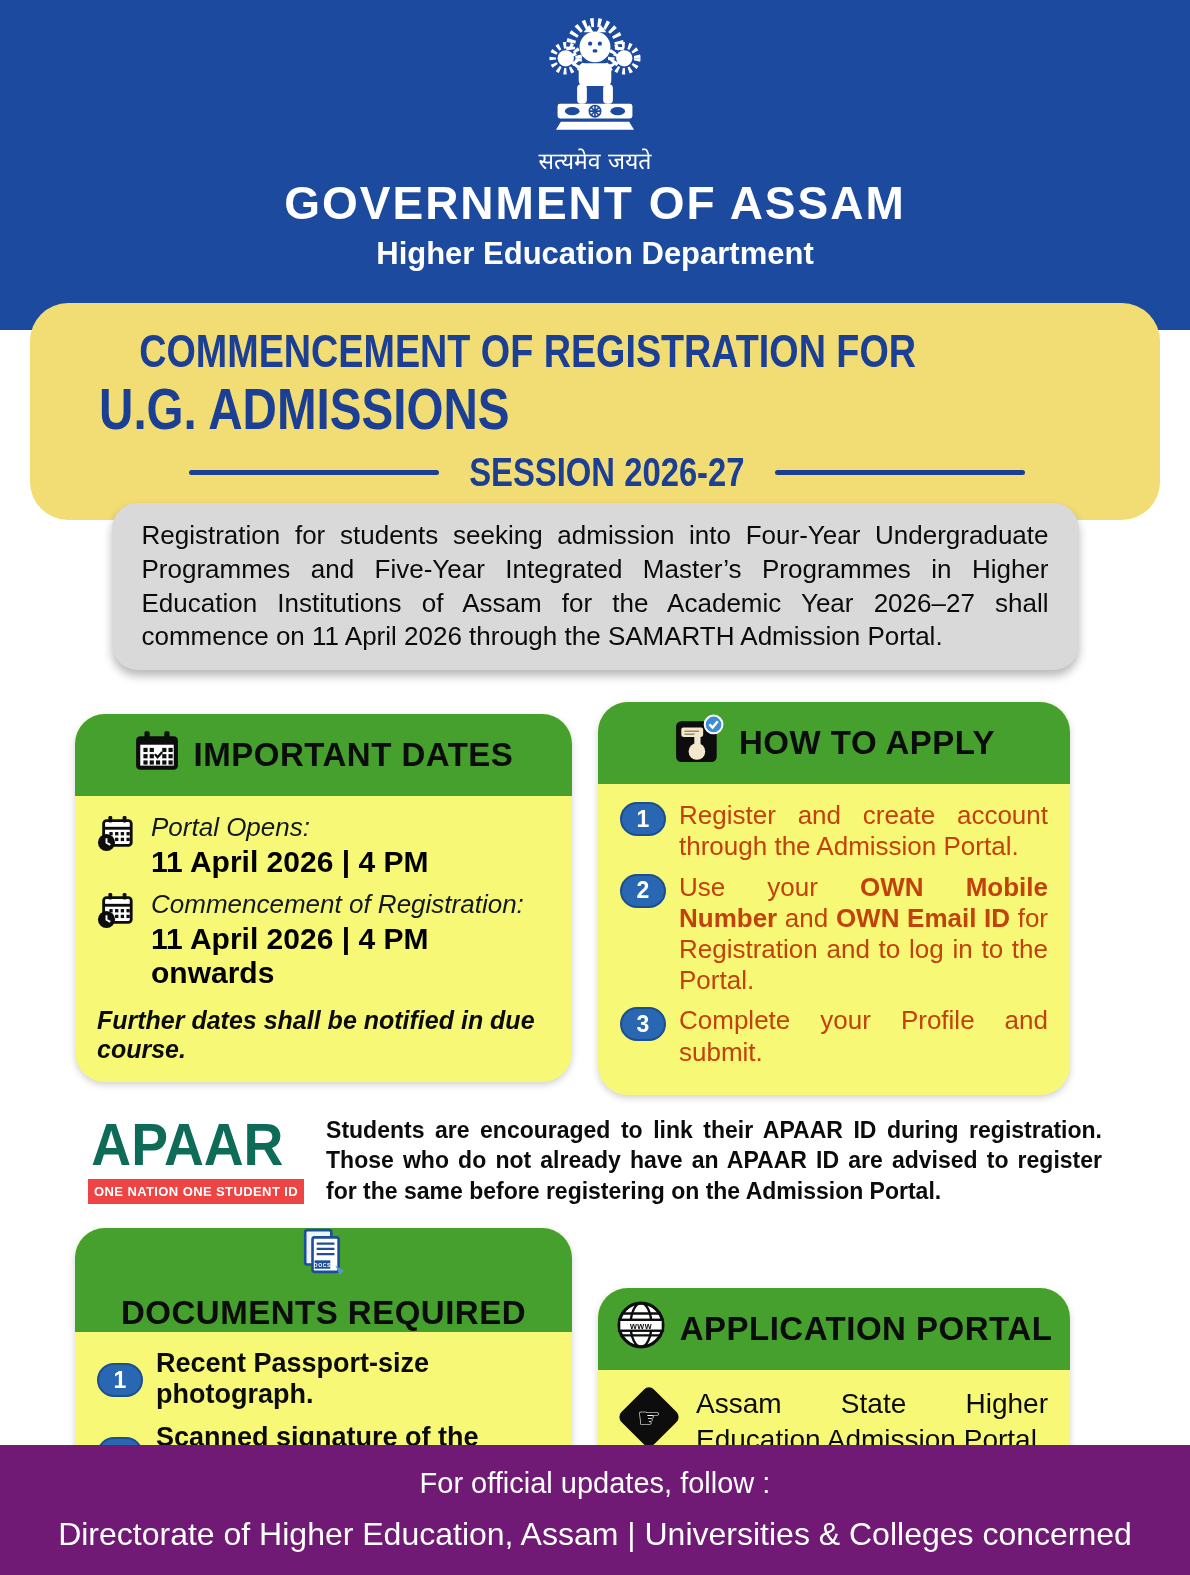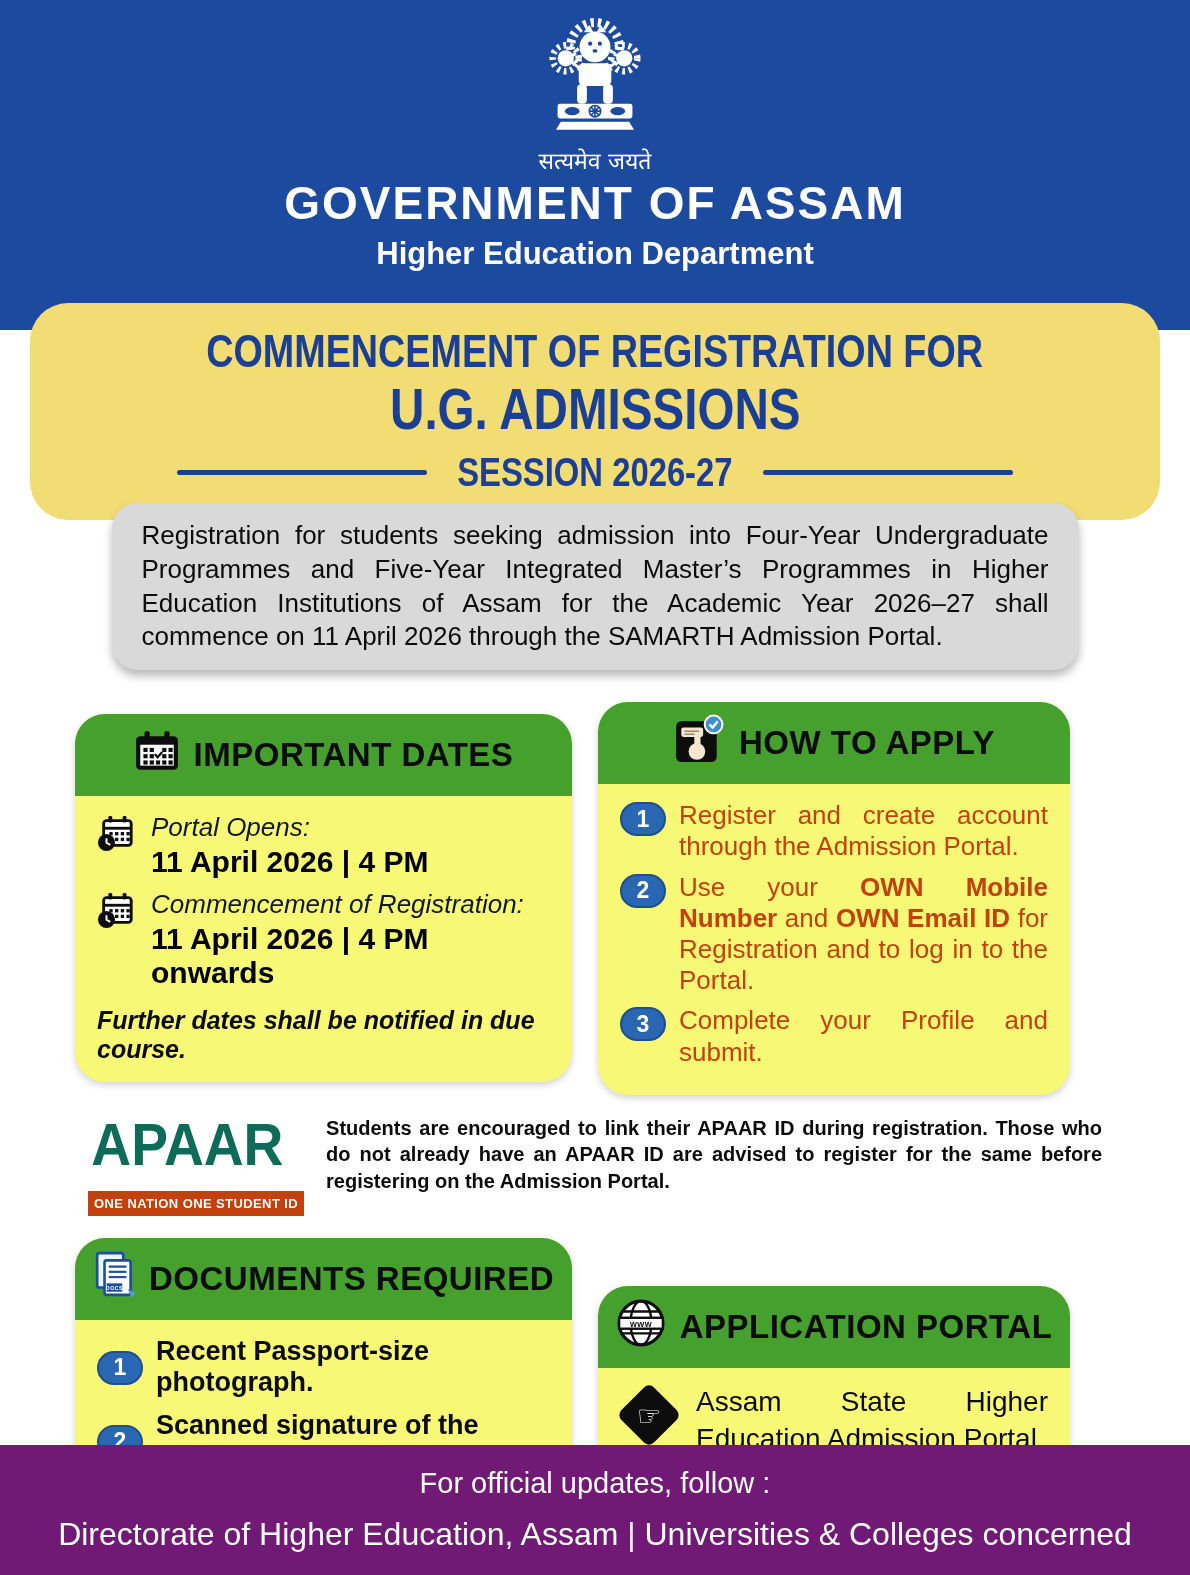--- a/index.html
+++ b/index.html
@@ -9,21 +9,21 @@
   }
   
   .masthead{background:#1c4a9e;height:330px;text-align:center;color:#fff;position:relative;z-index:1;}
   .emblem{padding-top:16px;}
   .motto{font-size:23px;margin-top:2px;font-family:"DejaVu Sans",sans-serif;}
   .gov-title{font-size:46px;font-weight:bold;letter-spacing:2px;}
   .gov-sub{font-size:31px;font-weight:bold;margin-top:6px;}
   
   .banner{
     position:relative;z-index:2;margin:-27px 30px 0;background:#f2dc74;border-radius:38px;
-    height:217px;text-align:center;color:#1b3f94;padding-top:24px;box-sizing:border-box;
+    height:217px;color:#1b3f94;padding-top:24px;box-sizing:border-box;padding-left:24px;
   }
   .cond{display:inline-block;transform:scaleX(0.82);white-space:nowrap;}
   .banner-l1{font-size:46px;font-weight:bold;line-height:1.05;}
   .banner-l2{font-size:58px;font-weight:bold;line-height:1.05;margin-top:4px;}
   .banner-l3{display:flex;align-items:center;justify-content:center;margin-top:10px;}
   .banner-l3 .rule{height:5px;width:250px;background:#1b3f94;border-radius:3px;}
   .banner-l3 .s-text{font-size:40px;font-weight:bold;}
   
   .intro{
     position:relative;z-index:3;margin:-17px auto 0;width:967px;background:#d9d9d9;border-radius:26px;
@@ -50,23 +50,23 @@
   .badge{min-width:46px;height:34px;border-radius:17px;background:#2a67b2;border:2px solid #1d4e8f;
          color:#fff;display:flex;align-items:center;justify-content:center;font-weight:bold;font-size:23px;
          margin-top:2px;box-sizing:border-box;}
   .step-text{font-size:26px;line-height:1.2;text-align:justify;color:#c2410c;}
   .step-text b{font-weight:bold;}
   .apply-note{font-size:19px;font-weight:bold;font-style:italic;line-height:1.25;text-align:justify;margin-top:6px;color:#0b0b0b;}
   
   .apaar-row{display:flex;padding:0 88px;margin-top:20px;gap:22px;align-items:flex-start;}
   .apaar-logo{flex:0 0 196px;text-align:center;}
   .apaar-word{font-size:60px;font-weight:bold;color:#0e6b58;line-height:1;transform:scaleX(0.92);transform-origin:left center;white-space:nowrap;}
-  .apaar-tag{background:#c2410c;color:#fff;font-size:13px;font-weight:bold;letter-spacing:0.4px;
-             padding:5px 6px;margin-top:16px;white-space:nowrap;}
-  .apaar-text{flex:1;font-size:20px;font-weight:bold;text-align:justify;line-height:1.33;color:#0b0b0b;}
+  .apaar-tag{background:#ef4444;color:#fff;font-size:13px;font-weight:bold;letter-spacing:0.4px;
+             padding:5px 6px;margin-top:4px;white-space:nowrap;}
+  .apaar-text{flex:1;font-size:23px;font-weight:bold;text-align:justify;line-height:1.33;color:#0b0b0b;}
   
   .doc-row{display:flex;gap:13px;margin-bottom:12px;align-items:center;}
   .doc-text{font-size:27px;font-weight:bold;color:#0b0b0b;}
   .docs-note{font-size:25px;font-weight:bold;font-style:italic;text-align:justify;line-height:1.25;margin-top:14px;color:#0b0b0b;}
   
   .portal-row{display:flex;gap:16px;align-items:flex-start;}
   .diamond{flex:0 0 46px;width:46px;height:46px;background:#0d0d0d;transform:rotate(45deg);border-radius:7px;
            position:relative;margin:8px 8px 0 6px;}
   .diamond .hand{position:absolute;inset:0;display:flex;align-items:center;justify-content:center;
                  transform:rotate(-45deg);color:#fff;font-size:27px;font-family:"DejaVu Sans",sans-serif;}
@@ -255,21 +255,21 @@
   <div class="apaar-logo">
     <div class="apaar-word">APAAR</div>
     <div class="apaar-tag">ONE NATION ONE STUDENT ID</div>
   </div>
   <div class="apaar-text">Students are encouraged to link their APAAR ID during registration. Those who do not already have an APAAR ID are advised to register for the same before registering on the Admission Portal.</div>
 </div>
 
 <div class="cards-row" style="margin-top:22px;">
 
   <div class="card w-left">
-    <div class="card-head" style="gap:10px;">
+    <div class="card-head" style="gap:10px;flex-direction:column;">
       <span>
         <svg width="46" height="48" viewBox="0 0 44 46">
           <rect x="4" y="2" width="25" height="33" rx="2" fill="#eef4fb" stroke="#1d4e9b" stroke-width="2.5"></rect>
           <rect x="11" y="9" width="25" height="33" rx="2" fill="#ffffff" stroke="#1d4e9b" stroke-width="2.5"></rect>
           <line x1="15" y1="15" x2="32" y2="15" stroke="#1d4e9b" stroke-width="2"></line>
           <line x1="15" y1="20" x2="32" y2="20" stroke="#1d4e9b" stroke-width="2"></line>
           <line x1="15" y1="25" x2="32" y2="25" stroke="#1d4e9b" stroke-width="2"></line>
           <rect x="13" y="31" width="15" height="8" fill="#1d4e9b"></rect>
           <text x="20.5" y="37" font-size="5" font-weight="bold" fill="#ffffff" text-anchor="middle" font-family="Liberation Sans, sans-serif">DOCS</text>
           <path d="M33 36 l8 5 -4 4 z" fill="#5b94d6"></path>

